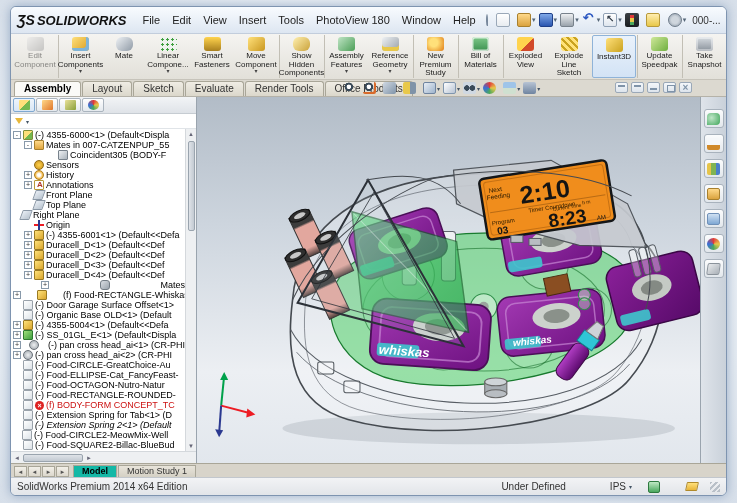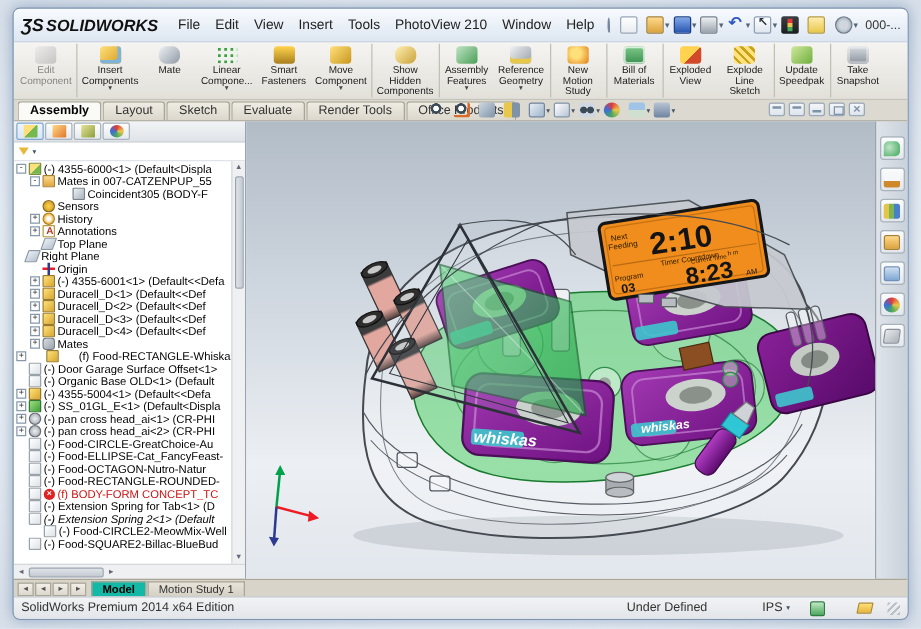--- a/index.html
+++ b/index.html
@@ -161,21 +161,21 @@
   <div class="titlebar">
     <div class="redbar"></div>
     <div class="logo"><span class="lg">ƷS</span><span>SOLIDWORKS</span></div>
     <div class="menus">
 
     <span class="menu">File</span>
           <span class="menu">Edit</span>
           <span class="menu">View</span>
           <span class="menu">Insert</span>
           <span class="menu">Tools</span>
-          <span class="menu">PhotoView 210</span>
+          <span class="menu">PhotoView 180</span>
           <span class="menu">Window</span>
           <span class="menu">Help</span>
         </div>
     <span class="pin"></span>
     <div class="qa">
 
     <span style="display:flex;align-items:center">
             <span class="qi qnew"></span>
             <span class="qcaret" style="visibility: hidden;">▾</span>
           </span>
@@ -277,21 +277,21 @@
       <div class="rbtn caret">
         <span class="ric reference-geometry"></span>
         <span class="rlab">Reference
 Geometry</span>
         <span class="rcaret">▾</span>
       </div>
 
       <div class="rbtn sep">
         <span class="ric new-motion-study"></span>
         <span class="rlab">New
-Motion
+Premium
 Study</span>
 
       </div>
 
       <div class="rbtn sep">
         <span class="ric bom"></span>
         <span class="rlab">Bill of
 Materials</span>
 
       </div>
@@ -304,20 +304,25 @@
       </div>
 
       <div class="rbtn">
         <span class="ric explode-line"></span>
         <span class="rlab">Explode
 Line
 Sketch</span>
 
       </div>
 
+      <div class="rbtn active sep">
+        <span class="ric instant3d"></span>
+        <span class="rlab">Instant3D</span>
+
+      </div>
 
       <div class="rbtn sep">
         <span class="ric update-speedpak"></span>
         <span class="rlab">Update
 Speedpak</span>
 
       </div>
 
       <div class="rbtn sep">
         <span class="ric take-snapshot"></span>
@@ -449,25 +454,31 @@
               <span class="tlab">History</span>
             </div>
 
             <div class="trow" style="padding-left: 13px;">
               <span class="texp">+</span>
               <span class="tico annots"></span>
 
               <span class="tlab">Annotations</span>
             </div>
 
-
             <div class="trow" style="padding-left: 13px;">
               <span class="texp" style="visibility: hidden;"></span>
               <span class="tico plane"></span>
 
+              <span class="tlab">Front Plane</span>
+            </div>
+
+            <div class="trow" style="padding-left: 13px;">
+              <span class="texp" style="visibility: hidden;"></span>
+              <span class="tico plane"></span>
+
               <span class="tlab">Top Plane</span>
             </div>
 
             <div class="trow" style="">
               <span class="texp" style="visibility: hidden;"></span>
               <span class="tico plane"></span>
 
               <span class="tlab">Right Plane</span>
             </div>
 
@@ -506,21 +517,21 @@
               <span class="tlab">Duracell_D&lt;3&gt; (Default&lt;&lt;Def</span>
             </div>
 
             <div class="trow" style="padding-left: 13px;">
               <span class="texp">+</span>
               <span class="tico part-y"></span>
 
               <span class="tlab">Duracell_D&lt;4&gt; (Default&lt;&lt;Def</span>
             </div>
 
-            <div class="trow" style="padding-left: 13px;">
+            <div class="trow" style="padding-left: 30px; justify-content: space-between;">
               <span class="texp">+</span>
               <span class="tico mates2"></span>
 
               <span class="tlab">Mates</span>
             </div>
 
             <div class="trow" style="padding-left: 2px; gap: 16px;">
               <span class="texp">+</span>
               <span class="tico part-y"></span>
 
@@ -548,21 +559,21 @@
               <span class="tlab">(-) 4355-5004&lt;1&gt; (Default&lt;&lt;Defa</span>
             </div>
 
             <div class="trow" style="padding-left: 2px;">
               <span class="texp">+</span>
               <span class="tico asm-g"></span>
 
               <span class="tlab">(-) SS_01GL_E&lt;1&gt; (Default&lt;Displa</span>
             </div>
 
-            <div class="trow" style="padding-left: 2px;">
+            <div class="trow" style="padding-left: 2px; justify-content: space-between;">
               <span class="texp">+</span>
               <span class="tico screw"></span>
 
               <span class="tlab">(-) pan cross head_ai&lt;1&gt; (CR-PHI</span>
             </div>
 
             <div class="trow" style="padding-left: 2px;">
               <span class="texp">+</span>
               <span class="tico screw"></span>
 
@@ -611,21 +622,21 @@
               <span class="tlab">(-) Extension Spring for Tab&lt;1&gt; (D</span>
             </div>
 
             <div class="trow" style="padding-left: 2px; font-style: italic;">
               <span class="texp" style="visibility: hidden;"></span>
               <span class="tico part-h"></span>
 
               <span class="tlab">(-) Extension Spring 2&lt;1&gt; (Default</span>
             </div>
 
-            <div class="trow" style="padding-left: 14px;">
+            <div class="trow" style="padding-left: 1px;">
               <span class="texp" style="visibility: hidden;"></span>
               <span class="tico part-h"></span>
 
               <span class="tlab">(-) Food-CIRCLE2-MeowMix-Well</span>
             </div>
 
             <div class="trow" style="padding-left: 2px;">
               <span class="texp" style="visibility: hidden;"></span>
               <span class="tico part-h"></span>
 

